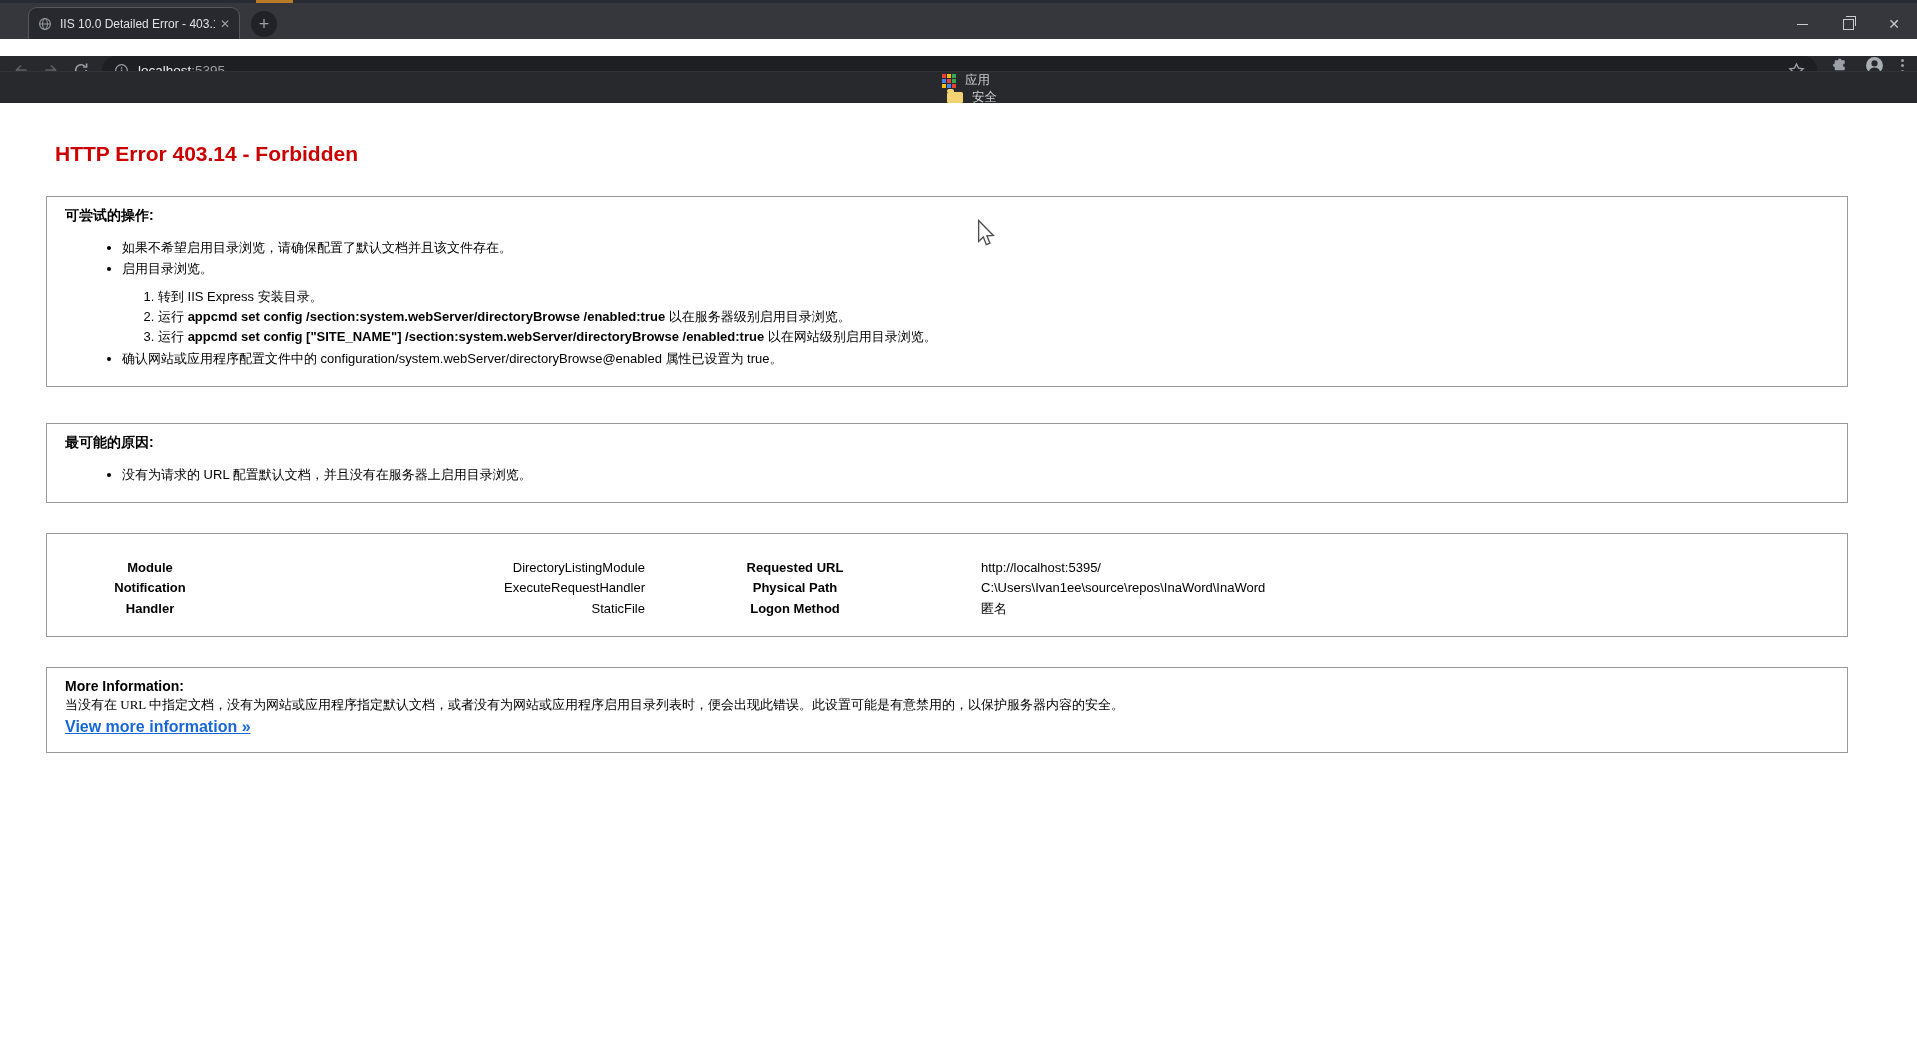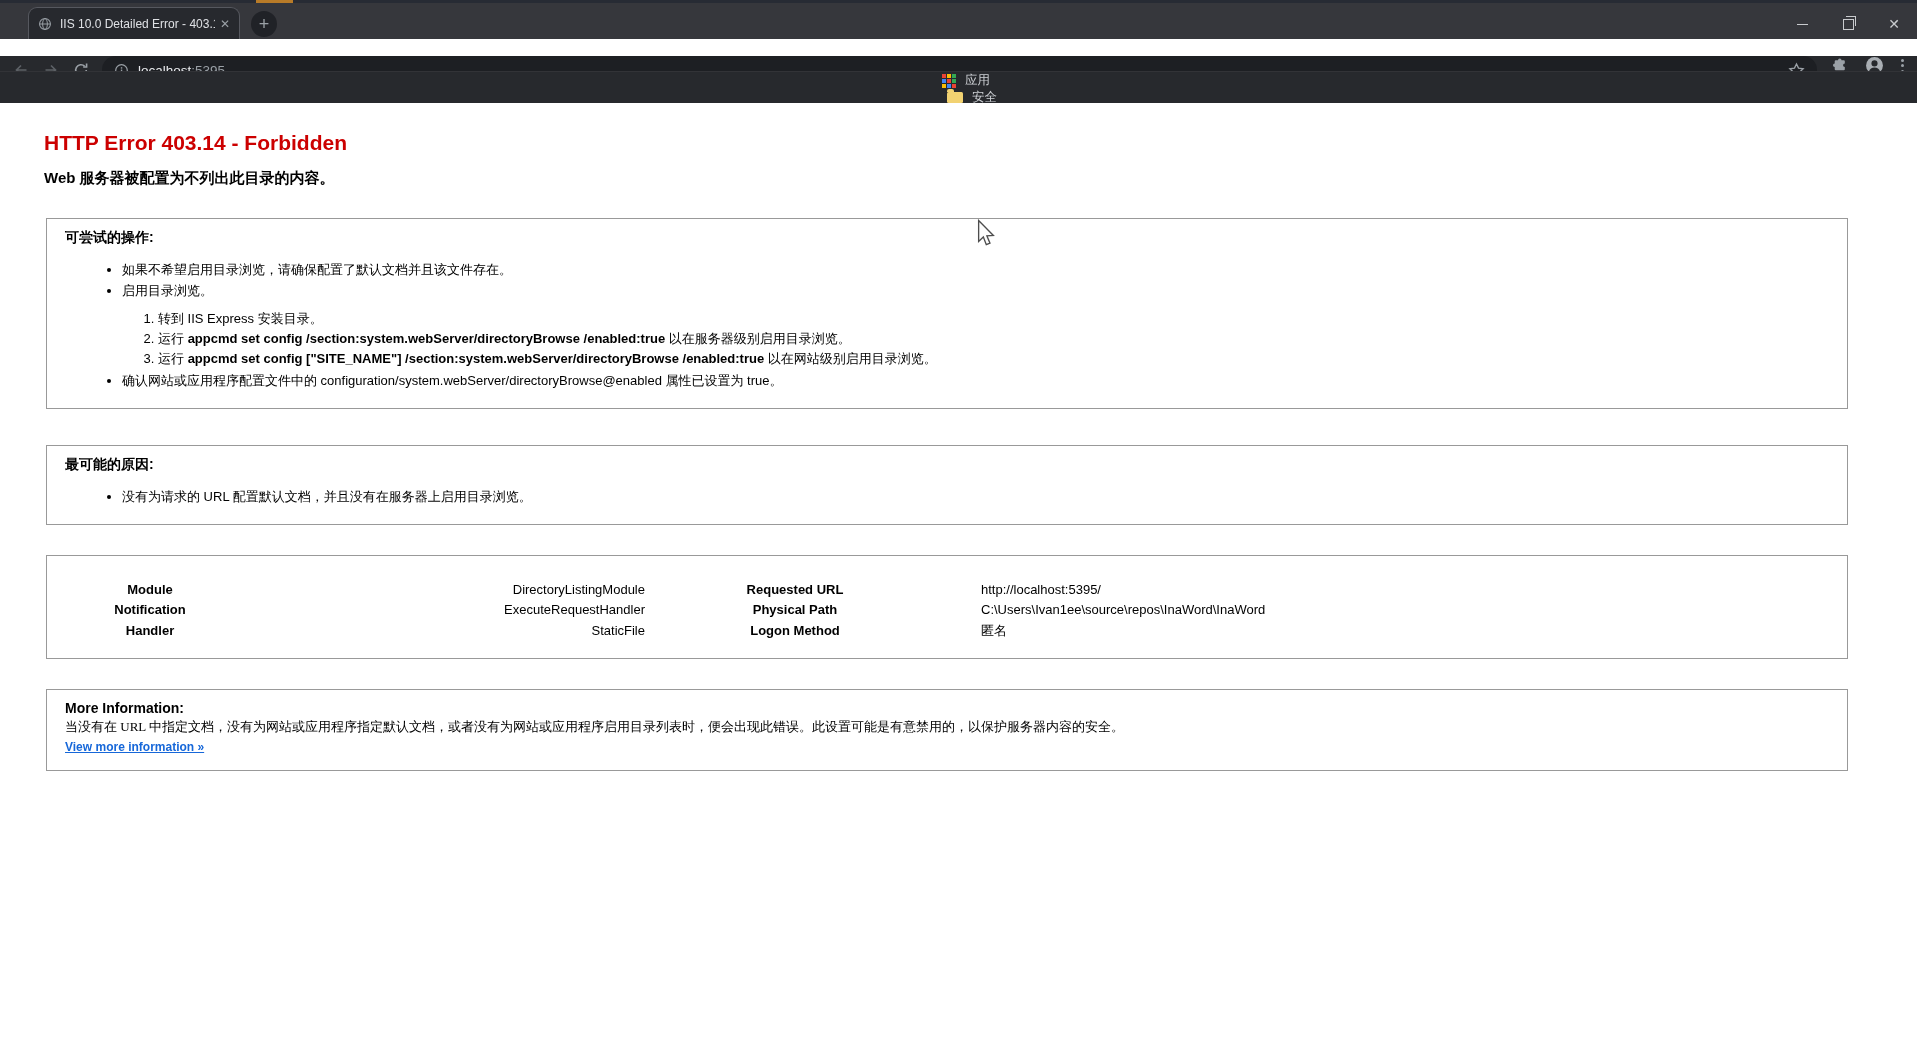--- a/index.html
+++ b/index.html
@@ -35,40 +35,40 @@
   .bm{display:flex;align-items:center;color:#cdd0d4;font-size:12.5px;margin-left:15px;}
   .bm + .bm{margin-left:27px;}
   .apps-grid{display:grid;grid-template-columns:repeat(3,4px);grid-template-rows:repeat(3,4px);gap:1px;margin-right:9px;}
   .apps-grid i{display:block;width:4px;height:4px;}
   .folder{width:16px;height:11px;background:#f2d271;border-radius:1.5px;position:relative;margin-right:9px;}
   .folder::before{content:'';position:absolute;top:-3px;left:0;width:7px;height:3px;background:#f2d271;border-radius:2px 2px 0 0;}
 
   
   .content{position:absolute;top:103px;left:0;right:0;bottom:0;background:#ffffff;color:#000;font-size:13px;}
   .content-inner{padding:28px 0 0 44px;}
-  .error-title{color:#cc0000;font-size:21px;font-weight:bold;margin:0;}
+  .error-title{color:#cc0000;font-size:21px;font-weight:bold;margin:11px;}
   .error-subtitle{font-size:15px;font-weight:bold;margin-top:14px;}
   .box{width:1802px;margin-left:2px;border:1px solid #999;background:#fff;padding:10px 18px 16px 18px;box-sizing:border-box;}
   .box-m1{margin-top:36px;}
   .box-m{margin-top:30px;}
   .box-title{font-size:14px;font-weight:bold;}
   .box ul{margin:13px 0 2px 0;padding-left:57px;list-style:disc;}
   .box ul li{margin:2px 0;line-height:19px;}
   .box ol{margin:9px 0 3px 0;padding-left:36px;list-style:decimal;}
   .box ol li{margin:1px 0;line-height:19px;}
   .cmd{font-weight:bold;}
   .dtable{margin-top:13px;border-collapse:collapse;}
   .dtable th,.dtable td{font-size:13px;padding:2.5px 0;white-space:nowrap;text-align:left;font-weight:normal;}
   .dtable th{font-weight:bold;text-align:center;}
   .dtable .l1{width:170px;}
   .dtable .v1{width:384px;padding-left:26px;text-align:right;}
   .dtable .l2{width:300px;}
   .dtable .v2{padding-left:36px;}
   .info-text{margin-top:1px;line-height:19px;font-family:Liberation Serif, serif;}
-  .more-link{display:inline-block;margin-top:4px;color:#1667d9;font-weight:bold;text-decoration:underline;font-size:12px;}
+  .more-link{display:inline-block;margin-top:4px;color:#1667d9;font-weight:bold;text-decoration:underline;font-size:16px;}
   .cursor{position:absolute;left:977px;top:219px;z-index:50;}
 </style>
 </head>
 <body>
 
 <div class="screen">
 
   <div class="top-strip">
     <div class="orange-accent"></div>
   </div>
@@ -171,21 +171,20 @@
     </span>
     <span class="bm">
       <span class="folder"></span>
       <span>网商银行</span>
     </span>
   </div>
 
   <div class="content">
     <div class="content-inner">
       <h1 class="error-title">HTTP Error 403.14 - Forbidden</h1>
-      <div class="error-subtitle">Web 服务器被配置为不列出此目录的内容。</div>
 
       <div class="box box-m">
         <div class="box-title">可尝试的操作:</div>
         <ul>
           <li>如果不希望启用目录浏览，请确保配置了默认文档并且该文件存在。</li>
           <li>
             <span>启用目录浏览。</span>
             <ol>
               <li><span>转到 IIS Express 安装目录。</span><span class="cmd"></span><span></span></li>
               <li><span>运行 </span><span class="cmd">appcmd set config /section:system.webServer/directoryBrowse /enabled:true</span><span> 以在服务器级别启用目录浏览。</span></li>

